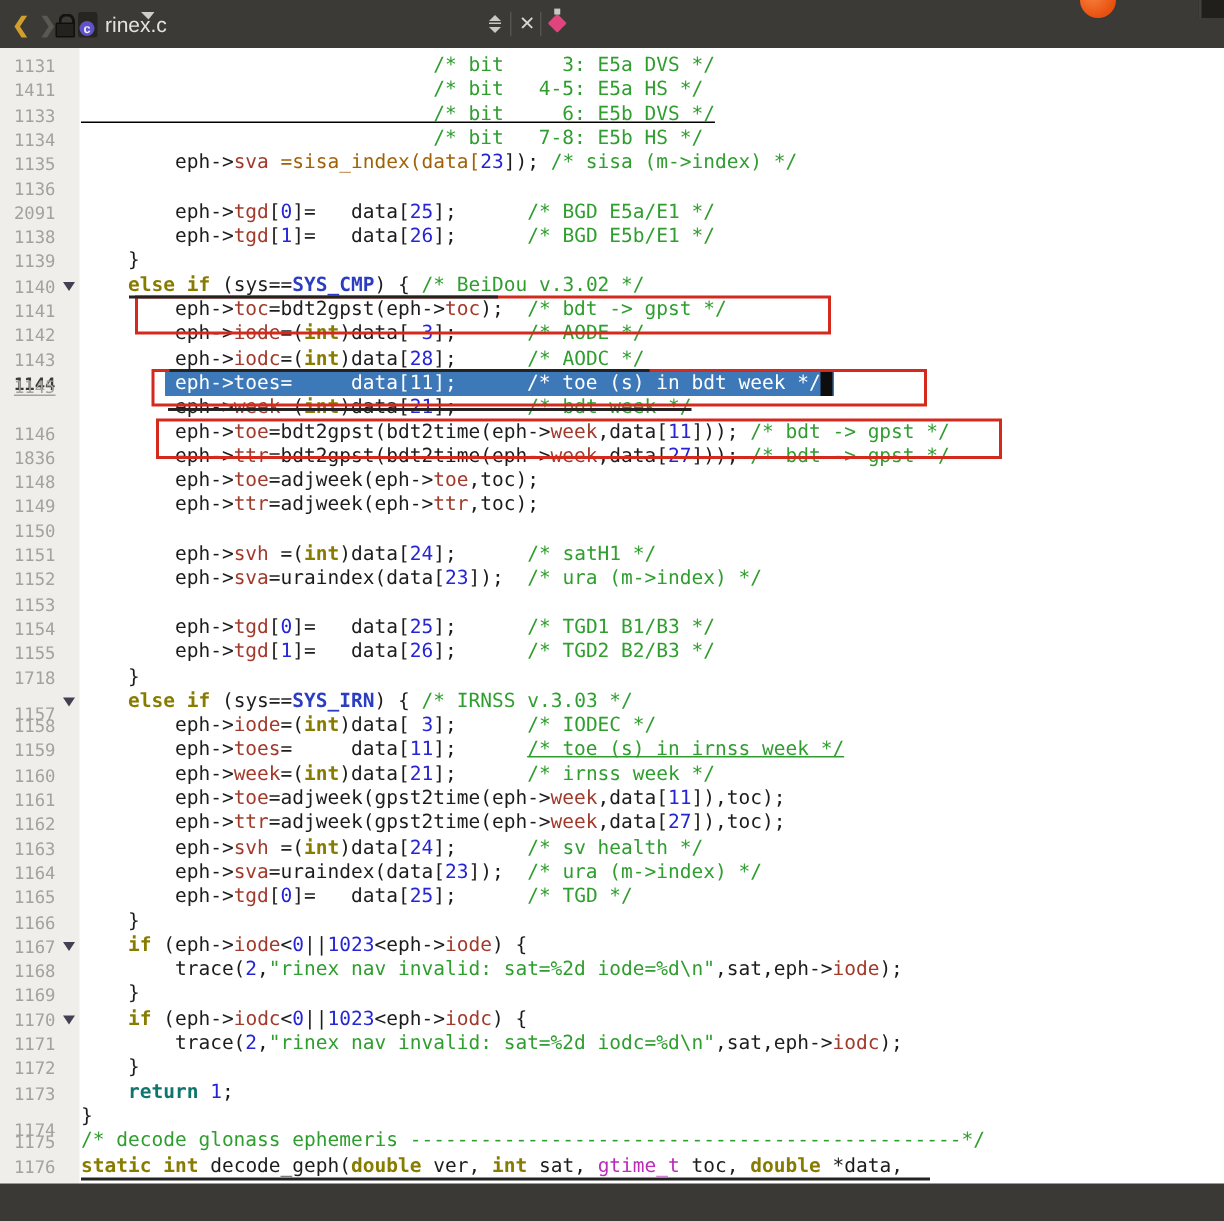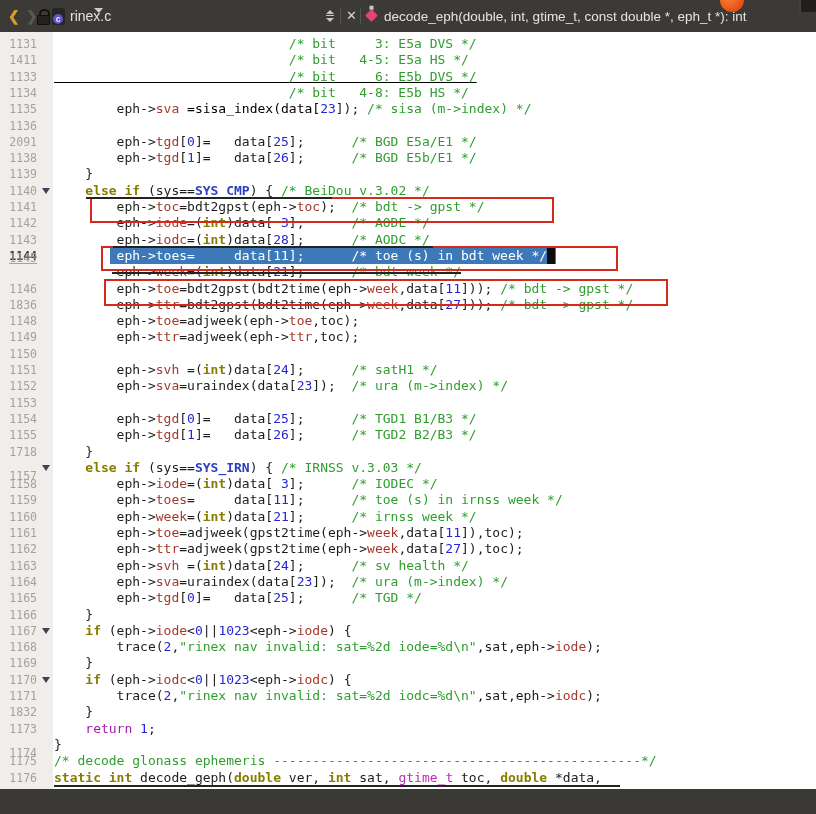--- a/index.html
+++ b/index.html
@@ -65,23 +65,23 @@
   <div class="editor">
     <div class="gutter-bg"></div>
     <div id="code-root">
         <div class="lnum" style="top: 36px; color: rgb(165, 161, 155);">1131</div>
         <div class="cline" style="top: 36px;"><span style="color: rgb(47, 158, 47);">                              /* bit     3: E5a DVS */</span></div>
         <div class="lnum" style="top: 52.3px; color: rgb(165, 161, 155);">1411</div>
         <div class="cline" style="top: 52.3px;"><span style="color: rgb(47, 158, 47);">                              /* bit   4-5: E5a HS */</span></div>
         <div class="lnum" style="top: 68.6px; color: rgb(165, 161, 155);">1133</div>
         <div class="cline" style="top: 68.6px; text-decoration: underline;"><span style="color: rgb(47, 158, 47);">                              /* bit     6: E5b DVS */</span></div>
         <div class="lnum" style="top: 84.9px; color: rgb(165, 161, 155);">1134</div>
-        <div class="cline" style="top: 84.9px;"><span style="color: rgb(47, 158, 47);">                              /* bit   4-8: E5b HS */</span></div>
+        <div class="cline" style="top: 84.9px;"><span style="color: rgb(47, 158, 47);">                              /* bit   7-8: E5b HS */</span></div>
         <div class="lnum" style="top: 101.2px; color: rgb(165, 161, 155);">1135</div>
-        <div class="cline" style="top: 101.2px;"><span style="color: rgb(28, 28, 28);">        eph-&gt;</span><span style="color: rgb(162, 58, 44);">sva</span><span style="color: #000000;"> =sisa_index(data[</span><span style="color: rgb(37, 37, 213);">23</span><span style="color: rgb(28, 28, 28);">]); </span><span style="color: rgb(47, 158, 47);">/* sisa (m-&gt;index) */</span></div>
+        <div class="cline" style="top: 101.2px;"><span style="color: rgb(28, 28, 28);">        eph-&gt;</span><span style="color: rgb(162, 58, 44);">sva</span><span style="color: #a16207;"> =sisa_index(data[</span><span style="color: rgb(37, 37, 213);">23</span><span style="color: rgb(28, 28, 28);">]); </span><span style="color: rgb(47, 158, 47);">/* sisa (m-&gt;index) */</span></div>
         <div class="lnum" style="top: 117.5px; color: rgb(165, 161, 155);">1136</div>
         <div class="cline" style="top: 117.5px;"></div>
         <div class="lnum" style="top: 133.8px; color: rgb(165, 161, 155);">2091</div>
         <div class="cline" style="top: 133.8px;"><span style="color: rgb(28, 28, 28);">        eph-&gt;</span><span style="color: rgb(162, 58, 44);">tgd</span><span style="color: rgb(28, 28, 28);">[</span><span style="color: rgb(37, 37, 213);">0</span><span style="color: rgb(28, 28, 28);">]=   data[</span><span style="color: rgb(37, 37, 213);">25</span><span style="color: rgb(28, 28, 28);">];      </span><span style="color: rgb(47, 158, 47);">/* BGD E5a/E1 */</span></div>
         <div class="lnum" style="top: 150.1px; color: rgb(165, 161, 155);">1138</div>
         <div class="cline" style="top: 150.1px;"><span style="color: rgb(28, 28, 28);">        eph-&gt;</span><span style="color: rgb(162, 58, 44);">tgd</span><span style="color: rgb(28, 28, 28);">[</span><span style="color: rgb(37, 37, 213);">1</span><span style="color: rgb(28, 28, 28);">]=   data[</span><span style="color: rgb(37, 37, 213);">26</span><span style="color: rgb(28, 28, 28);">];      </span><span style="color: rgb(47, 158, 47);">/* BGD E5b/E1 */</span></div>
         <div class="lnum" style="top: 166.4px; color: rgb(165, 161, 155);">1139</div>
         <div class="cline" style="top: 166.4px;"><span style="color: rgb(28, 28, 28);">    }</span></div>
         <div class="lnum" style="top: 182.7px; color: rgb(165, 161, 155);">1140</div>
         <div class="fold" style="top: 187.7px; border-top: 6px solid rgb(68, 63, 82);"></div>
@@ -119,21 +119,21 @@
         <div class="lnum" style="top: 427.2px; color: rgb(165, 161, 155);">1155</div>
         <div class="cline" style="top: 427.2px;"><span style="color: rgb(28, 28, 28);">        eph-&gt;</span><span style="color: rgb(162, 58, 44);">tgd</span><span style="color: rgb(28, 28, 28);">[</span><span style="color: rgb(37, 37, 213);">1</span><span style="color: rgb(28, 28, 28);">]=   data[</span><span style="color: rgb(37, 37, 213);">26</span><span style="color: rgb(28, 28, 28);">];      </span><span style="color: rgb(47, 158, 47);">/* TGD2 B2/B3 */</span></div>
         <div class="lnum" style="top: 443.5px; color: rgb(165, 161, 155);">1718</div>
         <div class="cline" style="top: 443.5px;"><span style="color: rgb(28, 28, 28);">    }</span></div>
         <div class="lnum" style="top: 468px; color: rgb(165, 161, 155);">1157</div>
         <div class="fold" style="top: 464.8px; border-top: 6px solid rgb(68, 63, 82);"></div>
         <div class="cline" style="top: 459.8px;"><span style="color: rgb(28, 28, 28);">    </span><span style="color: rgb(136, 124, 0); font-weight: bold;">else</span><span style="color: rgb(28, 28, 28);"> </span><span style="color: rgb(136, 124, 0); font-weight: bold;">if</span><span style="color: rgb(28, 28, 28);"> (sys==</span><span style="color: rgb(44, 62, 192); font-weight: bold;">SYS_IRN</span><span style="color: rgb(28, 28, 28);">) { </span><span style="color: rgb(47, 158, 47);">/* IRNSS v.3.03 */</span></div>
         <div class="lnum" style="top: 476.1px; color: rgb(165, 161, 155);">1158</div>
         <div class="cline" style="top: 476.1px;"><span style="color: rgb(28, 28, 28);">        eph-&gt;</span><span style="color: rgb(162, 58, 44);">iode</span><span style="color: rgb(28, 28, 28);">=(</span><span style="color: rgb(136, 124, 0); font-weight: bold;">int</span><span style="color: rgb(28, 28, 28);">)data[ </span><span style="color: rgb(37, 37, 213);">3</span><span style="color: rgb(28, 28, 28);">];      </span><span style="color: rgb(47, 158, 47);">/* IODEC */</span></div>
         <div class="lnum" style="top: 492.4px; color: rgb(165, 161, 155);">1159</div>
-        <div class="cline" style="top: 492.4px;"><span style="color: rgb(28, 28, 28);">        eph-&gt;</span><span style="color: rgb(162, 58, 44);">toes</span><span style="color: rgb(28, 28, 28);">=     data[</span><span style="color: rgb(37, 37, 213);">11</span><span style="color: rgb(28, 28, 28);">];      </span><span style="color: rgb(47, 158, 47);">/* toe (s) in irnss week */</span></div>
+        <div class="cline" style="top: 492.4px;"><span style="color: rgb(28, 28, 28);">        eph-&gt;</span><span style="color: rgb(162, 58, 44);">toes</span><span style="color: rgb(28, 28, 28);">=     data[</span><span style="color: rgb(37, 37, 213);">11</span><span style="color: rgb(28, 28, 28);">];      </span><span style="color: rgb(47, 158, 47); text-decoration: underline;">/* toe (s) in irnss week */</span></div>
         <div class="lnum" style="top: 508.7px; color: rgb(165, 161, 155);">1160</div>
         <div class="cline" style="top: 508.7px;"><span style="color: rgb(28, 28, 28);">        eph-&gt;</span><span style="color: rgb(162, 58, 44);">week</span><span style="color: rgb(28, 28, 28);">=(</span><span style="color: rgb(136, 124, 0); font-weight: bold;">int</span><span style="color: rgb(28, 28, 28);">)data[</span><span style="color: rgb(37, 37, 213);">21</span><span style="color: rgb(28, 28, 28);">];      </span><span style="color: rgb(47, 158, 47);">/* irnss week */</span></div>
         <div class="lnum" style="top: 525px; color: rgb(165, 161, 155);">1161</div>
         <div class="cline" style="top: 525px;"><span style="color: rgb(28, 28, 28);">        eph-&gt;</span><span style="color: rgb(162, 58, 44);">toe</span><span style="color: rgb(28, 28, 28);">=adjweek(gpst2time(eph-&gt;</span><span style="color: rgb(162, 58, 44);">week</span><span style="color: rgb(28, 28, 28);">,data[</span><span style="color: rgb(37, 37, 213);">11</span><span style="color: rgb(28, 28, 28);">]),toc);</span></div>
         <div class="lnum" style="top: 541.3px; color: rgb(165, 161, 155);">1162</div>
         <div class="cline" style="top: 541.3px;"><span style="color: rgb(28, 28, 28);">        eph-&gt;</span><span style="color: rgb(162, 58, 44);">ttr</span><span style="color: rgb(28, 28, 28);">=adjweek(gpst2time(eph-&gt;</span><span style="color: rgb(162, 58, 44);">week</span><span style="color: rgb(28, 28, 28);">,data[</span><span style="color: rgb(37, 37, 213);">27</span><span style="color: rgb(28, 28, 28);">]),toc);</span></div>
         <div class="lnum" style="top: 557.6px; color: rgb(165, 161, 155);">1163</div>
         <div class="cline" style="top: 557.6px;"><span style="color: rgb(28, 28, 28);">        eph-&gt;</span><span style="color: rgb(162, 58, 44);">svh</span><span style="color: rgb(28, 28, 28);"> =(</span><span style="color: rgb(136, 124, 0); font-weight: bold;">int</span><span style="color: rgb(28, 28, 28);">)data[</span><span style="color: rgb(37, 37, 213);">24</span><span style="color: rgb(28, 28, 28);">];      </span><span style="color: rgb(47, 158, 47);">/* sv health */</span></div>
         <div class="lnum" style="top: 573.9px; color: rgb(165, 161, 155);">1164</div>
         <div class="cline" style="top: 573.9px;"><span style="color: rgb(28, 28, 28);">        eph-&gt;</span><span style="color: rgb(162, 58, 44);">sva</span><span style="color: rgb(28, 28, 28);">=uraindex(data[</span><span style="color: rgb(37, 37, 213);">23</span><span style="color: rgb(28, 28, 28);">]);  </span><span style="color: rgb(47, 158, 47);">/* ura (m-&gt;index) */</span></div>
@@ -146,24 +146,24 @@
         <div class="cline" style="top: 622.8px;"><span style="color: rgb(28, 28, 28);">    </span><span style="color: rgb(136, 124, 0); font-weight: bold;">if</span><span style="color: rgb(28, 28, 28);"> (eph-&gt;</span><span style="color: rgb(162, 58, 44);">iode</span><span style="color: rgb(28, 28, 28);">&lt;</span><span style="color: rgb(37, 37, 213);">0</span><span style="color: rgb(28, 28, 28);">||</span><span style="color: rgb(37, 37, 213);">1023</span><span style="color: rgb(28, 28, 28);">&lt;eph-&gt;</span><span style="color: rgb(162, 58, 44);">iode</span><span style="color: rgb(28, 28, 28);">) {</span></div>
         <div class="lnum" style="top: 639.1px; color: rgb(165, 161, 155);">1168</div>
         <div class="cline" style="top: 639.1px;"><span style="color: rgb(28, 28, 28);">        trace(</span><span style="color: rgb(37, 37, 213);">2</span><span style="color: rgb(28, 28, 28);">,</span><span style="color: rgb(47, 158, 47);">"rinex nav invalid: sat=%2d iode=%d\n"</span><span style="color: rgb(28, 28, 28);">,sat,eph-&gt;</span><span style="color: rgb(162, 58, 44);">iode</span><span style="color: rgb(28, 28, 28);">);</span></div>
         <div class="lnum" style="top: 655.4px; color: rgb(165, 161, 155);">1169</div>
         <div class="cline" style="top: 655.4px;"><span style="color: rgb(28, 28, 28);">    }</span></div>
         <div class="lnum" style="top: 671.7px; color: rgb(165, 161, 155);">1170</div>
         <div class="fold" style="top: 676.7px; border-top: 6px solid rgb(68, 63, 82);"></div>
         <div class="cline" style="top: 671.7px;"><span style="color: rgb(28, 28, 28);">    </span><span style="color: rgb(136, 124, 0); font-weight: bold;">if</span><span style="color: rgb(28, 28, 28);"> (eph-&gt;</span><span style="color: rgb(162, 58, 44);">iodc</span><span style="color: rgb(28, 28, 28);">&lt;</span><span style="color: rgb(37, 37, 213);">0</span><span style="color: rgb(28, 28, 28);">||</span><span style="color: rgb(37, 37, 213);">1023</span><span style="color: rgb(28, 28, 28);">&lt;eph-&gt;</span><span style="color: rgb(162, 58, 44);">iodc</span><span style="color: rgb(28, 28, 28);">) {</span></div>
         <div class="lnum" style="top: 688px; color: rgb(165, 161, 155);">1171</div>
         <div class="cline" style="top: 688px;"><span style="color: rgb(28, 28, 28);">        trace(</span><span style="color: rgb(37, 37, 213);">2</span><span style="color: rgb(28, 28, 28);">,</span><span style="color: rgb(47, 158, 47);">"rinex nav invalid: sat=%2d iodc=%d\n"</span><span style="color: rgb(28, 28, 28);">,sat,eph-&gt;</span><span style="color: rgb(162, 58, 44);">iodc</span><span style="color: rgb(28, 28, 28);">);</span></div>
-        <div class="lnum" style="top: 704.3px; color: rgb(165, 161, 155);">1832</div>
+        <div class="lnum" style="top: 704.3px; color: rgb(165, 161, 155);">1172</div>
         <div class="cline" style="top: 704.3px;"><span style="color: rgb(28, 28, 28);">    }</span></div>
         <div class="lnum" style="top: 720.6px; color: rgb(165, 161, 155);">1173</div>
-        <div class="cline" style="top: 720.6px;"><span style="color: rgb(28, 28, 28);">    </span><span style="color: #a21caf; font-weight: normal;">return</span><span style="color: rgb(28, 28, 28);"> </span><span style="color: rgb(37, 37, 213);">1</span><span style="color: rgb(28, 28, 28);">;</span></div>
+        <div class="cline" style="top: 720.6px;"><span style="color: rgb(28, 28, 28);">    </span><span style="color: #0f766e; font-weight: bold;">return</span><span style="color: rgb(28, 28, 28);"> </span><span style="color: rgb(37, 37, 213);">1</span><span style="color: rgb(28, 28, 28);">;</span></div>
         <div class="lnum" style="top: 745px; color: rgb(165, 161, 155);">1174</div>
         <div class="cline" style="top: 736.9px;"><span style="color: rgb(28, 28, 28);">}</span></div>
         <div class="lnum" style="top: 753.2px; color: rgb(165, 161, 155);">1175</div>
         <div class="cline" style="top: 753.2px;"><span style="color: rgb(47, 158, 47);">/* decode glonass ephemeris -----------------------------------------------*/</span></div>
         <div class="lnum" style="top: 769.5px; color: rgb(165, 161, 155);">1176</div>
         <div class="cline" style="top: 769.5px;"><span style="color: rgb(136, 124, 0); font-weight: bold;">static</span><span style="color: rgb(28, 28, 28);"> </span><span style="color: rgb(136, 124, 0); font-weight: bold;">int</span><span style="color: rgb(28, 28, 28);"> decode_geph(</span><span style="color: rgb(136, 124, 0); font-weight: bold;">double</span><span style="color: rgb(28, 28, 28);"> ver, </span><span style="color: rgb(136, 124, 0); font-weight: bold;">int</span><span style="color: rgb(28, 28, 28);"> sat, </span><span style="color: rgb(187, 44, 184);">gtime_t</span><span style="color: rgb(28, 28, 28);"> toc, </span><span style="color: rgb(136, 124, 0); font-weight: bold;">double</span><span style="color: rgb(28, 28, 28);"> *data,</span></div>
       </div>
     <div id="ann-root">
         <div class="annbox" style="left: 90px; top: 197px; width: 460px; height: 22px; border-color: rgb(212, 42, 30);"></div>
         <div class="annbox" style="left: 101px; top: 246px; width: 513px; height: 21px; border-color: rgb(212, 42, 30);"></div>
@@ -193,18 +193,17 @@
       <span class="up"></span>
       <span class="mid"></span>
       <span class="dn"></span>
     </span>
     <span class="sep" style="left:340px"></span>
     <span class="tb-item closex" style="left:346px">✕</span>
     <span class="sep" style="left:360px"></span>
     <span class="diamond">
       <span class="dec"></span>
     </span>
-    <span class="tb-item sig" style="left:384px">decode_eph(double, int, gtime_t, const double *, eph_t *): int</span>
   </div>
 
   <div class="notif"></div>
   <div class="corner"></div>
 </div>
 
 </body></html>

